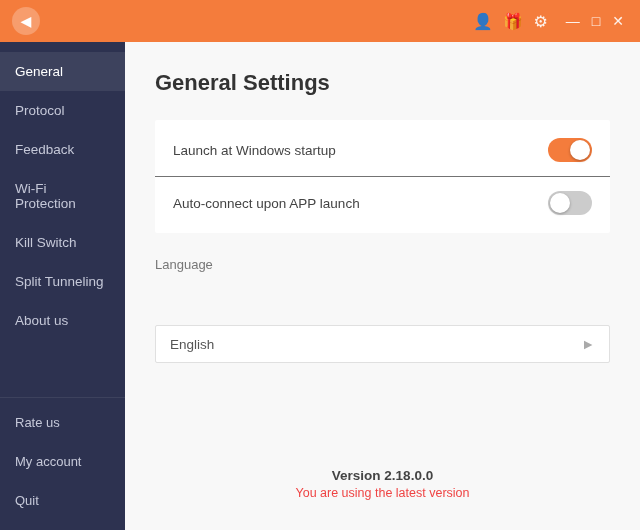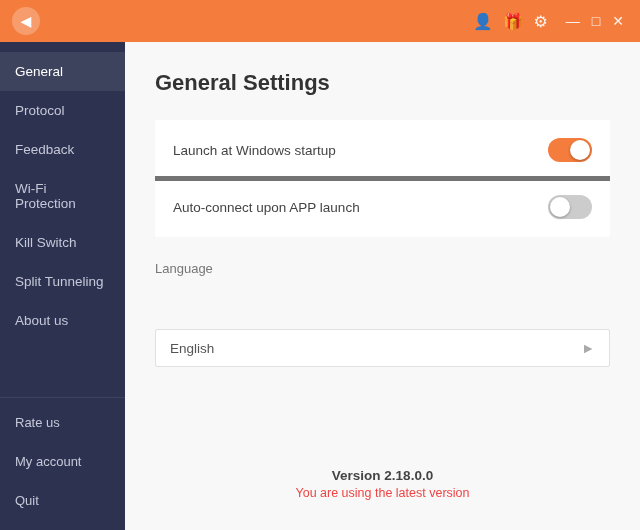--- a/index.html
+++ b/index.html
@@ -122,21 +122,21 @@
       border-radius: 2px;
       padding: 4px 0;
       margin-bottom: 20px;
     }
 
     .setting-row {
       display: flex;
       align-items: center;
       justify-content: space-between;
       padding: 14px 18px;
-      border-bottom: 5px solid #737373;
+      border-bottom: 1px solid #737373;
     }
     .setting-row:last-child {
       border-bottom: none;
     }
     .setting-label {
       font-size: 13.5px;
       color: #444;
     }
 
     

